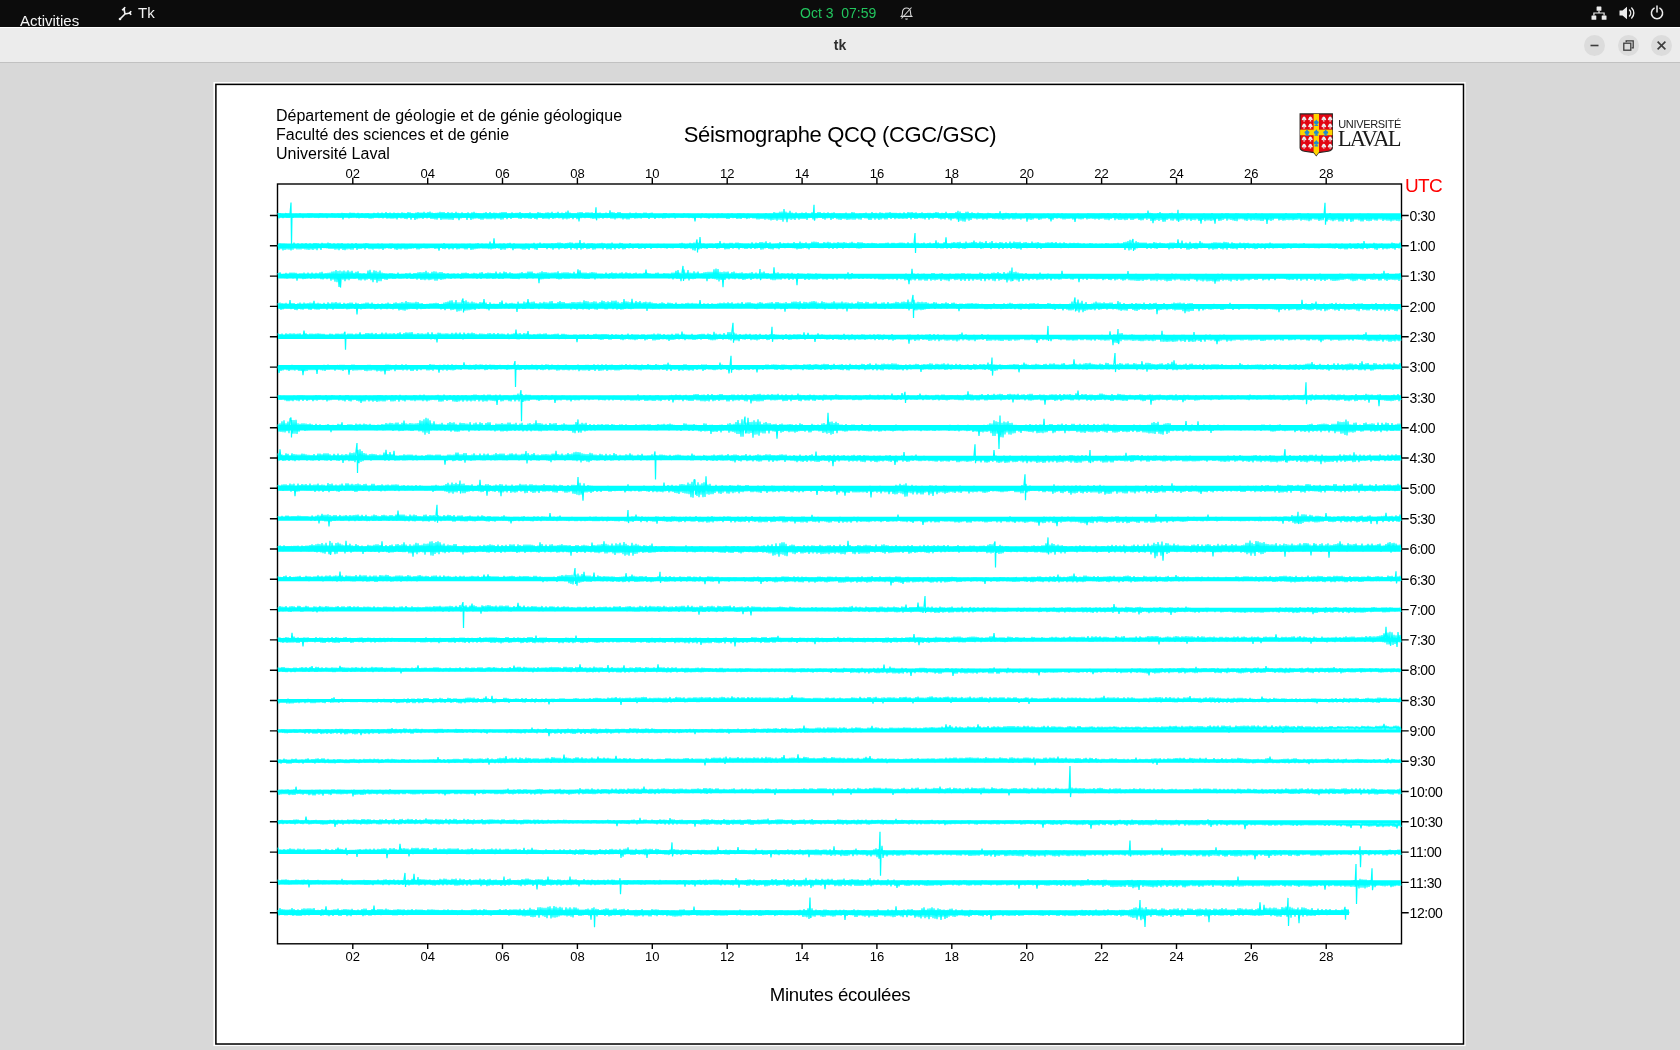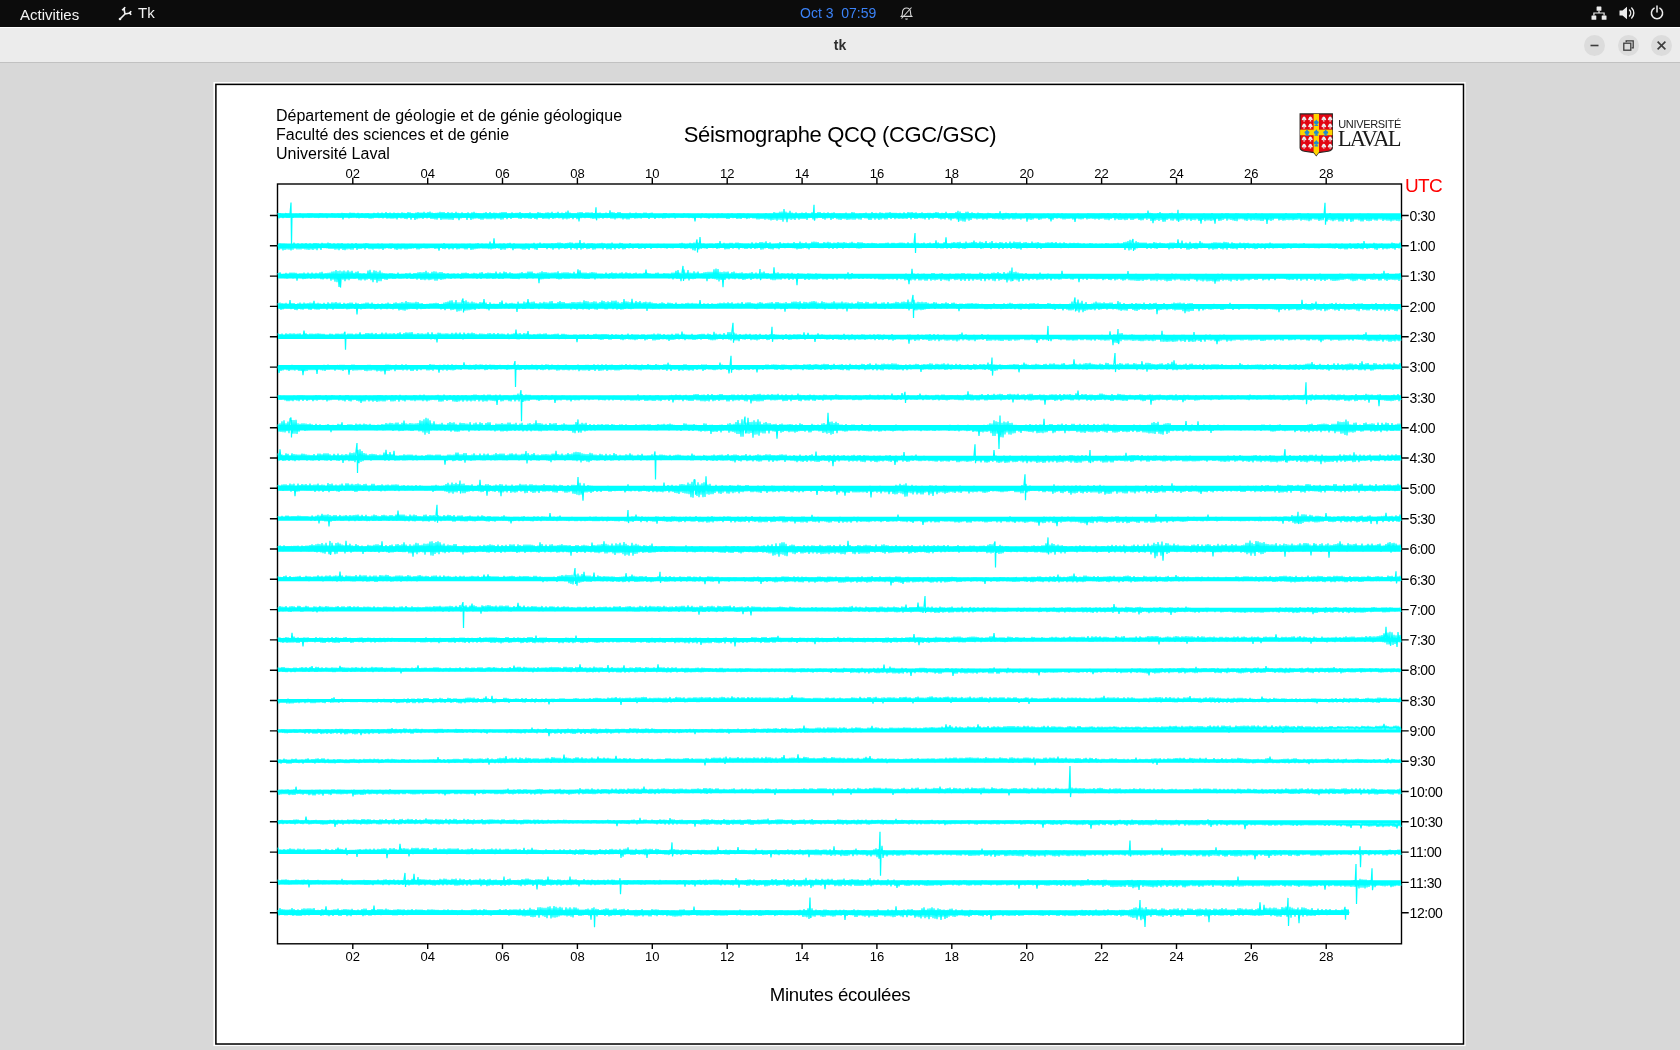--- a/index.html
+++ b/index.html
@@ -221,33 +221,33 @@
         <circle cx="29.3" cy="33.1" r="1.0"></circle>
         <circle cx="31.9" cy="33.1" r="1.0"></circle>
         <path d="M30.6 32.9 l0.9 2.4 h-1.8 Z"></path>
       </g>
 </g>
 <text x="1338.2" y="128.1" font-size="11" letter-spacing="-0.33" fill="#1a1a1a">UNIVERSITÉ</text>
 <text x="1337.8" y="146.1" font-family="Liberation Serif, serif" font-size="22.5" letter-spacing="-1.7" fill="#1a1a1a">LAVAL</text>
 </svg>
 
 <div style="position:absolute;left:0;top:0;width:1680px;height:27px;background:#0c0c0c">
- <div style="position:absolute;left:20px;top:6px;font-size:15px;color:#f4f4f4">Activities</div>
+ <div style="position:absolute;left:20px;top:12px;font-size:15px;color:#f4f4f4">Activities</div>
  <svg style="position:absolute;left:117px;top:5px" width="17" height="17" viewBox="0 0 17 17">
    <g stroke="#efefef" stroke-width="1.6" fill="none">
     <path d="M3 14 L8 9 M8 9 L7 4 M8 9 L13 8 M7 4 l-2 1 M7 4 l1 -2 M13 8 l1 2 M13 8 l1 -2"></path>
    </g>
    <g fill="#efefef">
         <circle cx="3" cy="14" r="1.3"></circle>
         <circle cx="7" cy="4" r="1.2"></circle>
         <circle cx="13" cy="8" r="1.2"></circle>
       </g>
  </svg>
  <div style="position:absolute;left:138px;top:4px;font-size:15px;color:#f4f4f4">Tk</div>
- <div style="position:absolute;left:800px;top:5px;font-size:14px;color:#3b82f6">Oct 3&nbsp; 07:59</div>
+ <div style="position:absolute;left:800px;top:5px;font-size:14px;color:#22c55e">Oct 3&nbsp; 07:59</div>
  <svg style="position:absolute;left:898px;top:5px" width="17" height="17" viewBox="0 0 17 17">
    <g stroke="#d8d8d8" stroke-width="1.1" fill="none">
      <path d="M8.5 3 a4 4.2 0 0 1 4 4.2 q0 3 1.2 4.2 H3.3 Q4.5 10.2 4.5 7.2 a4 4.2 0 0 1 4 -4.2 Z"></path>
      <path d="M13.5 2.5 L3.5 13.5"></path>
    </g>
    <path d="M7.1 13.4 h2.8 a1.4 1.4 0 0 1 -2.8 0 Z" fill="#d8d8d8"></path>
  </svg>
  <svg style="position:absolute;left:1591px;top:6px" width="16" height="15" viewBox="0 0 16 15">
    <g fill="#ececec">
         <rect x="5.6" y="0.5" width="4.8" height="4.2" rx="0.5"></rect>

